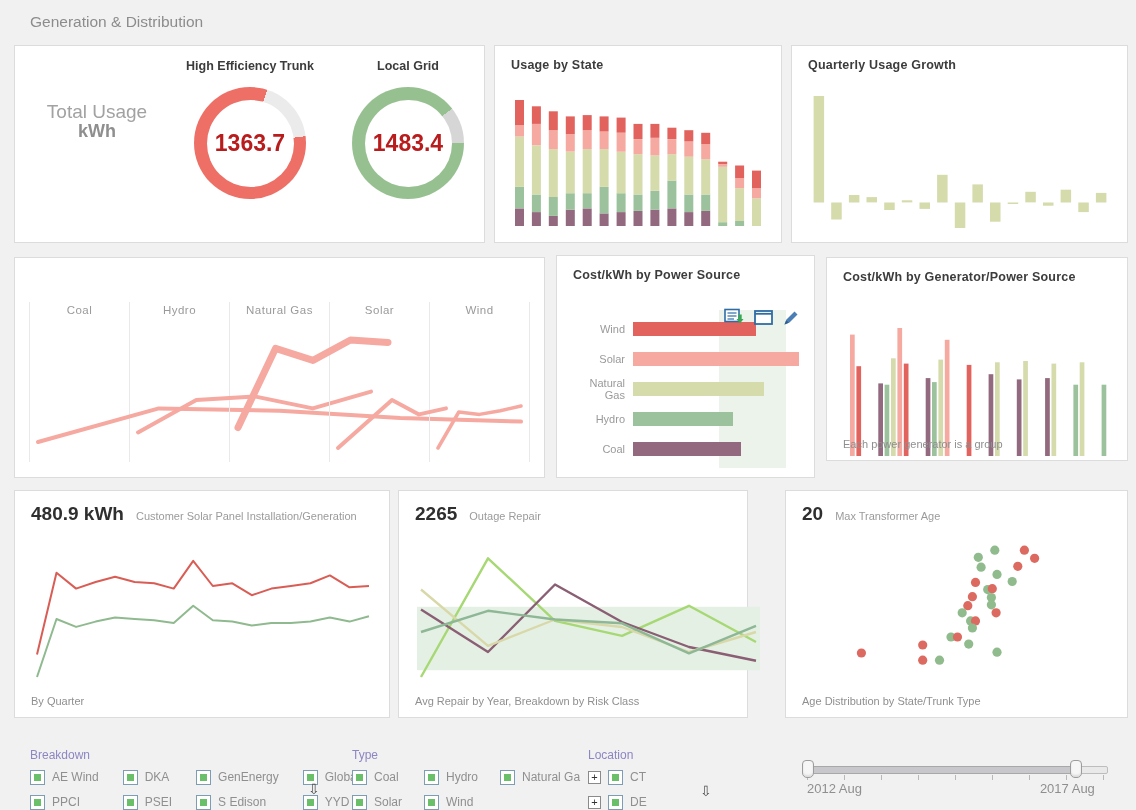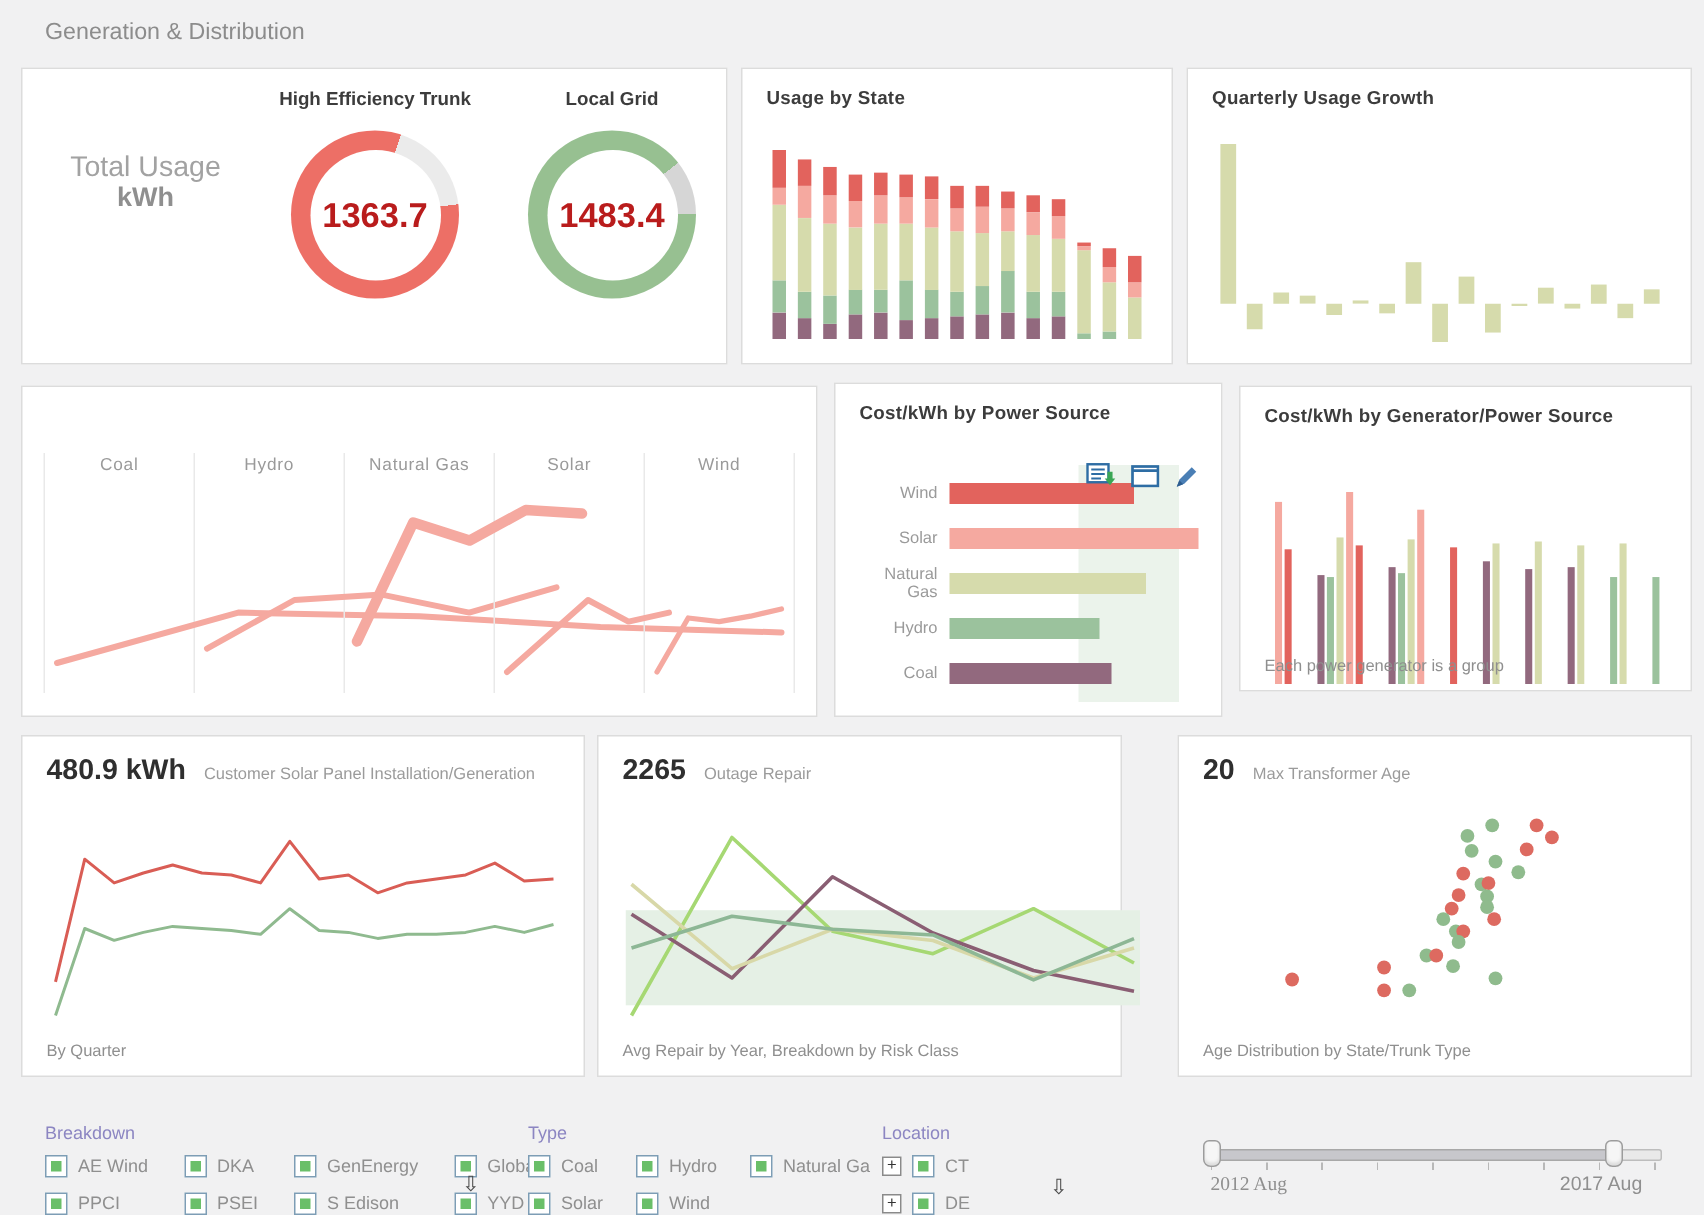--- a/index.html
+++ b/index.html
@@ -467,15 +467,15 @@
 </div>
 <span class="scroll-arrow" style="left:308px;top:781px;">⇩</span>
 <span class="scroll-arrow" style="left:700px;top:783px;">⇩</span>
 
 <div class="slider">
   <div class="sl-track"></div>
   <div class="sl-range" id="sl-range" style="left: calc(1% + 10px); width: 85%;"></div>
   <div class="sl-ticks"></div>
   <div class="sl-handle" id="sl-h1" style="left: calc(1% + 4px);"></div>
   <div class="sl-handle" id="sl-h2" style="left: calc(86% + 4px);"></div>
-  <div class="sl-label" id="sl-l1" style="left: 12px; font-family: Liberation Serif, serif;">2012 Aug</div>
+  <div class="sl-label" id="sl-l1" style="left: 12px;">2012 Aug</div>
   <div class="sl-label" id="sl-l2" style="left: calc(86% - 26px);">2017 Aug</div>
 </div>
 
 </body></html>

